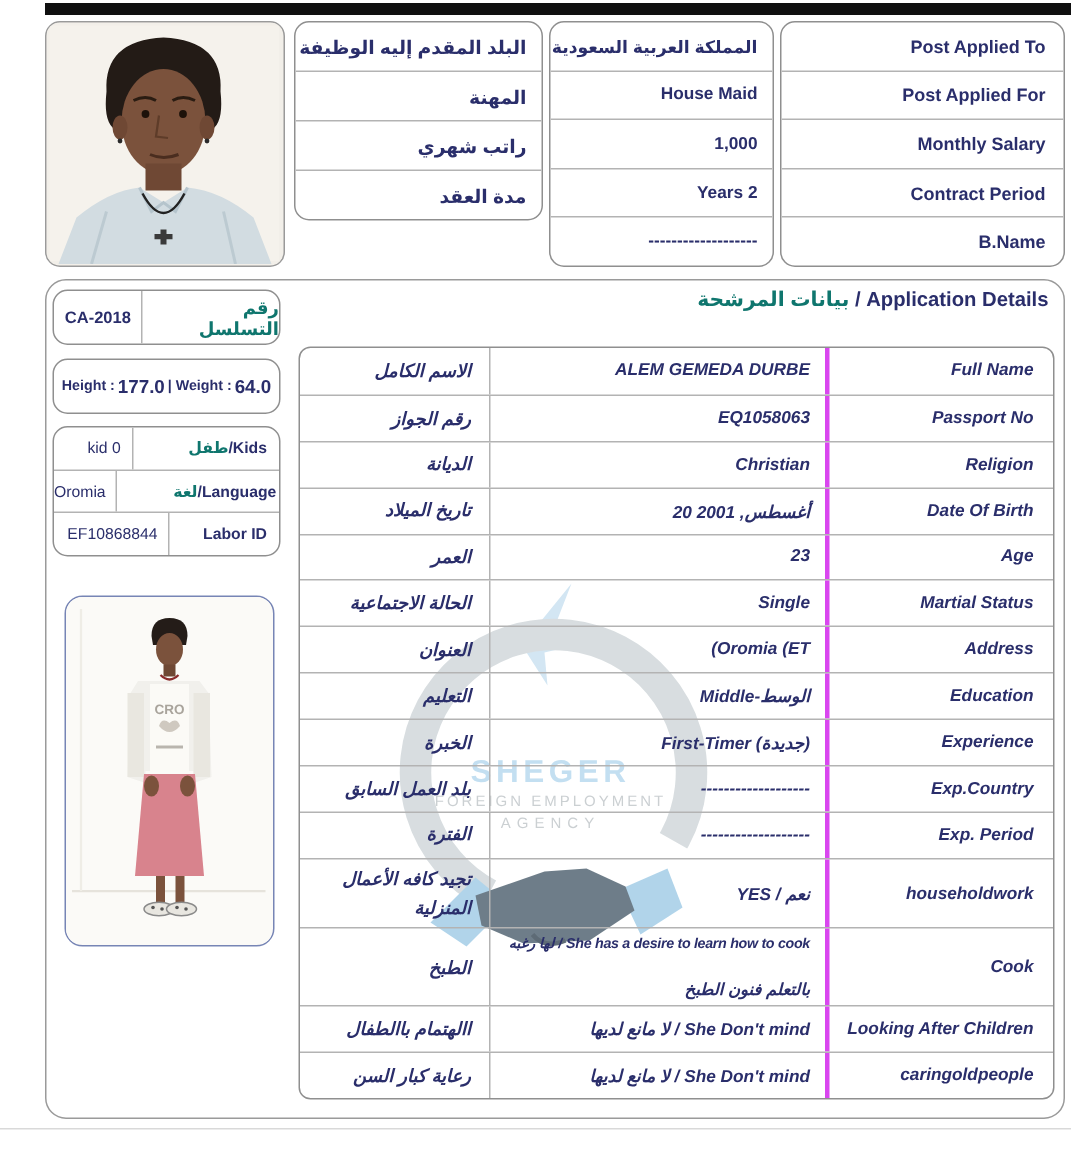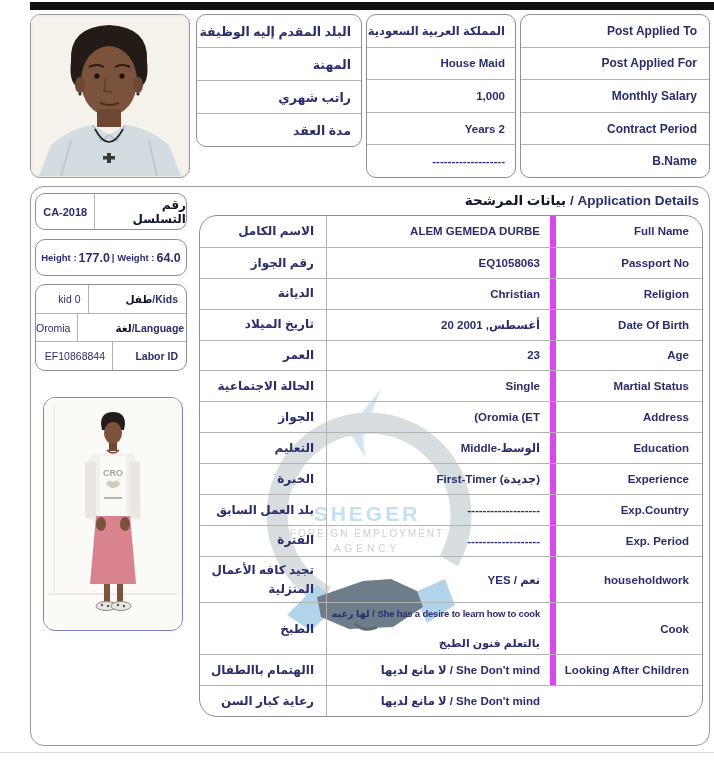--- a/index.html
+++ b/index.html
@@ -3,21 +3,21 @@
 <meta charset="utf-8">
 <style>
   * { box-sizing: border-box; margin: 0; padding: 0; }
   html,body { background:#ffffff; }
   .page {
     position: relative; width: 714px; height: 766px; background: #fff;
     font-family: "Liberation Sans", "DejaVu Sans", sans-serif;
     color: #2a2e6b; overflow: hidden;
   }
   .navy { color: #2a2e6b; }
-  .maroon { color: #0f172a; padding-left: 37px; }
+  .maroon { color: #0f766e; padding-left: 37px; }
 
   .topbar { position:absolute; left:30px; top:2px; width:684px; height:8px; background:#101010; }
   .bottomline { position:absolute; left:0; top:752px; width:714px; height:1px; background:#d9d9d9; }
 
   
   .photo-box {
     position:absolute; left:30px; top:14px; width:160px; height:164px;
     border:1.5px solid #9a9a9a; border-radius:10px; overflow:hidden; background:#f2efe9;
   }
   .tt-box {
@@ -72,35 +72,35 @@
     flex:1; border-left:1px solid #b3b3b3; display:flex; align-items:center;
     justify-content:flex-end; padding-right:8px; font-weight:700; font-size:10.5px;
   }
   .photo2-box {
     position:absolute; left:12px; top:210px; width:140px; height:234px;
     border:1.5px solid #7785b5; border-radius:12px; overflow:hidden; background:#fbfaf7;
   }
 
   
   .mtable {
-    position:absolute; left:168px; top:28px; width:504px; height:502px;
-    border:1.5px solid #8f8f8f; border-radius:18px; overflow:hidden;
-    display:flex; flex-direction:column; z-index:1; background:transparent;
+    position:absolute; left:168px; top:44px; width:504px; height:502px;
+    border:1.5px solid #8f8f8f; border-radius:8px; overflow:hidden;
+    display:flex; flex-direction:column; z-index:1; background:transparent;font-style:italic;
   }
   .mrow { display:flex; }
   .mrow + .mrow { border-top:1px solid #b3b3b3; }
   .r-n { height:31px; }
   .r-tall { height:47px; }
   .r-cook { height:52px; }
   .cell { display:flex; align-items:center; justify-content:flex-end; }
   .c-ar { width:126px; padding-right:12px; font-weight:700; font-size:12px;
           text-align:right; line-height:1.55; }
   .c-val { width:224px; padding-right:10px; border-left:1px solid #b3b3b3;
            font-weight:700; font-size:11.5px; }
-  .c-en { flex:1; padding-right:13px; border-left:6px solid #d946ef;
+  .c-en { flex:1; padding-right:13px; border-left:3px solid #d946ef;
           font-weight:700; font-size:11.5px; }
   .c-val.twolines { flex-direction:column; justify-content:center; align-items:flex-end; gap:18px; }
   .cook-l1 { font-size:9.5px; letter-spacing:-0.2px; white-space:nowrap; }
   .cook-l2 { font-size:11px; }
 
   
   .watermark { position:absolute; left:228px; top:200px; width:216px; height:268px;
                z-index:0; opacity:0.9; pointer-events:none; }
 </style>
 </head>
@@ -269,21 +269,21 @@
         <div class="cell c-ar">العمر</div>
         <div class="cell c-val">23</div>
         <div class="cell c-en">Age</div>
       </div>
       <div class="mrow r-n">
         <div class="cell c-ar">الحالة الاجتماعية</div>
         <div class="cell c-val">Single</div>
         <div class="cell c-en">Martial Status</div>
       </div>
       <div class="mrow r-n">
-        <div class="cell c-ar">الجواز</div>
+        <div class="cell c-ar">العنوان</div>
         <div class="cell c-val">(Oromia (ET</div>
         <div class="cell c-en">Address</div>
       </div>
       <div class="mrow r-n">
         <div class="cell c-ar">التعليم</div>
         <div class="cell c-val">Middle-الوسط</div>
         <div class="cell c-en">Education</div>
       </div>
       <div class="mrow r-n">
         <div class="cell c-ar">الخبرة</div>
@@ -314,19 +314,20 @@
         <div class="cell c-en">Cook</div>
       </div>
       <div class="mrow r-n">
         <div class="cell c-ar">االهتمام باالطفال</div>
         <div class="cell c-val">لا مانع لديها / She Don't mind</div>
         <div class="cell c-en">Looking After Children</div>
       </div>
       <div class="mrow r-n">
         <div class="cell c-ar">رعاية كبار السن</div>
         <div class="cell c-val">لا مانع لديها / She Don't mind</div>
+        <div class="cell c-en">caringoldpeople</div>
       </div>
 
     </div>
   </div>
 
   <div class="bottomline"></div>
 </div>
 
 </body></html>

